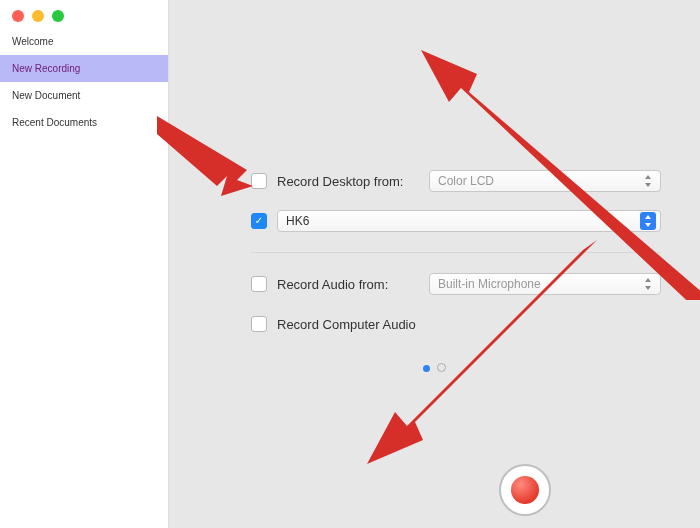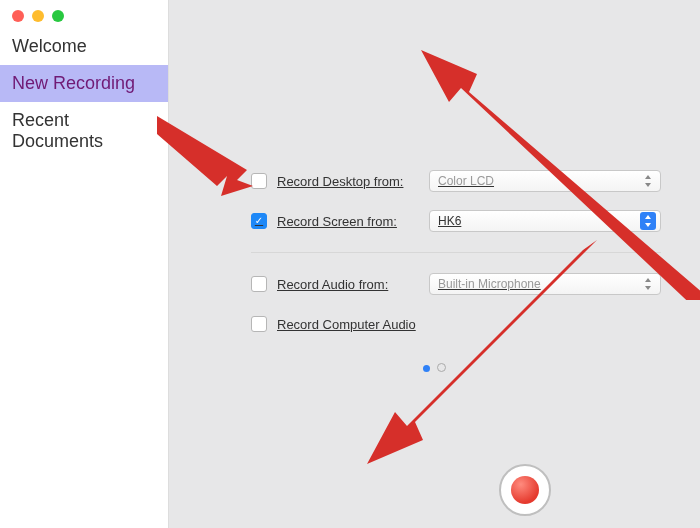--- a/index.html
+++ b/index.html
@@ -31,21 +31,21 @@
     display: flex;
     gap: 8px;
     padding: 10px 12px 6px 12px;
   }
   .tl { width: 12px; height: 12px; border-radius: 50%; }
   .tl.red { background: #ff5f57; }
   .tl.yellow { background: #febc2e; }
   .tl.green { background: #28c840; }
   .side-item {
     padding: 8px 12px;
-    font-size: 18px;
+    font-size: 10px;
     color: #333;
     cursor: default;
   }
   .side-item.selected {
     background: #b8b9f6;
     color: #701a75;
   }
   .main {
     flex: 1;
     position: relative;
@@ -56,21 +56,20 @@
     width: 410px;
     display: flex;
     flex-direction: column;
     gap: 18px;
   }
   .row {
     display: flex;
     align-items: center;
     gap: 10px;
     height: 22px;
-    text-decoration: underline;
   }
   .chk {
     width: 14px; height: 14px;
     border: 1px solid #b6b6b6;
     background: #fff;
     border-radius: 3px;
     display: inline-flex;
     align-items: center; justify-content: center;
     font-size: 10px; line-height: 1;
     color: #fff;
@@ -142,20 +141,21 @@
 <div class="window">
 
   <div class="sidebar">
     <div class="traffic-lights">
       <span class="tl red"></span>
       <span class="tl yellow"></span>
       <span class="tl green"></span>
     </div>
     <div class="side-item">Welcome</div>
     <div class="side-item selected">New Recording</div>
+    <div class="side-item">New Document</div>
     <div class="side-item">Recent Documents</div>
   </div>
 
   <div class="main">
     <div class="form">
 
       <div class="row">
         <span class="chk"></span>
         <span class="lbl">Record Desktop from:</span>
         <div class="select">
@@ -163,21 +163,20 @@
           <span class="cap">
             <svg width="8" height="12" viewBox="0 0 8 12">
                 <path d="M4 0 L7 4 H1 Z M4 12 L1 8 H7 Z" fill="currentColor"></path>
               </svg>
           </span>
         </div>
       </div>
 
       <div class="row">
         <span class="chk checked">✓</span>
-        <span class="lbl">Record Screen from:</span>
         <div class="select enabled">
           <span>HK6</span>
           <span class="cap">
             <svg width="8" height="12" viewBox="0 0 8 12">
                 <path d="M4 0 L7 4 H1 Z M4 12 L1 8 H7 Z" fill="currentColor"></path>
               </svg>
           </span>
         </div>
       </div>
 

